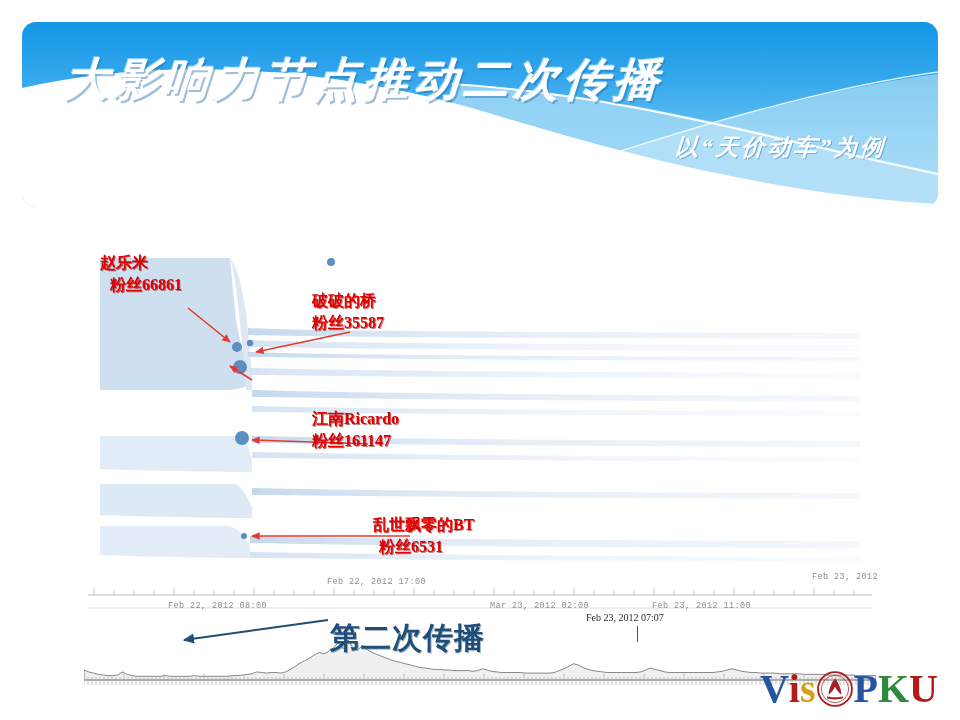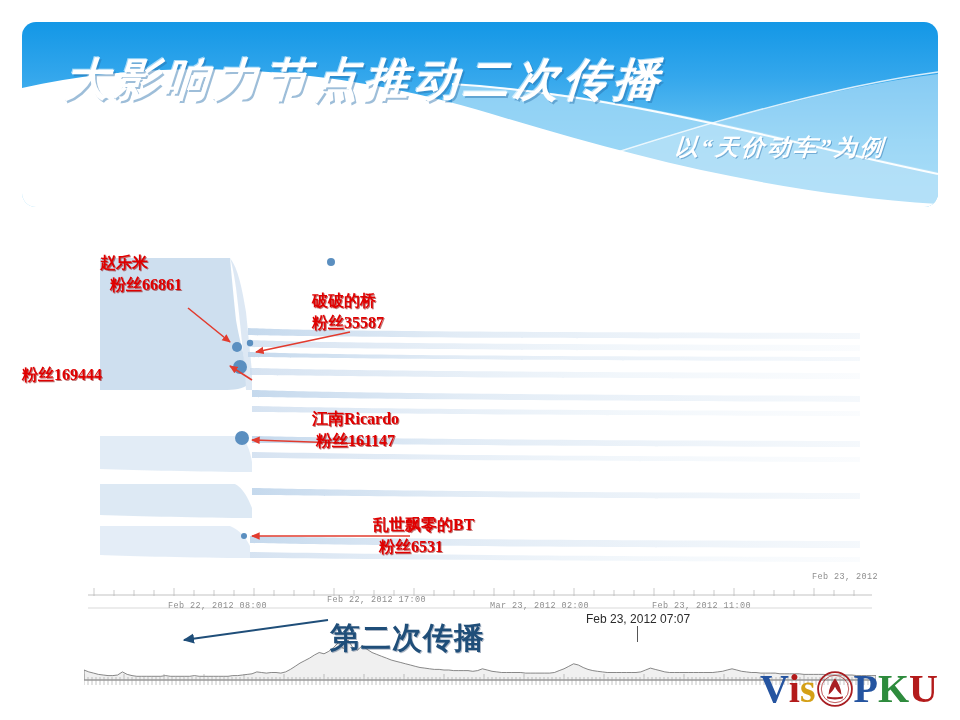--- a/index.html
+++ b/index.html
@@ -45,22 +45,22 @@
 
   
   .axis-label{
     position:absolute;
     font-family:"Liberation Mono",monospace;
     font-size:8.5px;color:#8e8e8e;white-space:nowrap;
     letter-spacing:.4px;
   }
   #cursor-label{
     position:absolute;left:586px;top:612px;
-    font-family:Liberation Sans, sans-serif;
-    font-size:12px;color:#2b2b2b;white-space:nowrap;
+    font-family:Liberation Serif, serif;
+    font-size:10px;color:#2b2b2b;white-space:nowrap;
   }
   #cursor-line{position:absolute;left:637px;top:626px;width:1px;height:16px;background:#555;}
 
   
   .anno{
     position:absolute;
     color:#e00000;
     font-family:"Liberation Serif",serif;
     font-weight:bold;
     font-size:16px;
@@ -221,43 +221,42 @@
             <line x1="714" y1="350" x2="714" y2="356"></line>
           <line x1="734" y1="348" x2="734" y2="356"></line>
             <line x1="754" y1="350" x2="754" y2="356"></line>
           <line x1="774" y1="350" x2="774" y2="356"></line>
         </g>
       </g>
     </svg>
   </div>
 
   <div class="axis-label" style="left:168px;top:601px;">Feb 22, 2012 08:00</div>
-  <div class="axis-label" style="left:327px;top:595px;">Feb 22, 2012 17:00</div>
+  <div class="axis-label" style="left:327px;top:577px;">Feb 22, 2012 17:00</div>
   <div class="axis-label" style="left:490px;top:601px;">Mar 23, 2012 02:00</div>
   <div class="axis-label" style="left:652px;top:601px;">Feb 23, 2012 11:00</div>
   <div class="axis-label" style="left:812px;top:572px;">Feb 23, 2012</div>
 
   <div id="cursor-label">Feb 23, 2012 07:07</div>
   <div id="cursor-line"></div>
 
   <div class="anno" style="left:100px;top:252px;">
     <span class="ln">赵乐米</span>
     <span class="ln" style="margin-left:10px;">粉丝66861</span>
   </div>
 
   <div class="anno" style="left:26px;top:364px;">
-    <span class="ln" style="margin-left:-4px;">粉丝169444</span>
   </div>
 
   <div class="anno" style="left:312px;top:290px;">
     <span class="ln">破破的桥</span>
     <span class="ln">粉丝35587</span>
   </div>
 
-  <div class="anno" style="left:312px;top:408px;text-align:center;">
+  <div class="anno" style="left:312px;top:408px;">
     <span class="ln">江南Ricardo</span>
     <span class="ln">粉丝161147</span>
   </div>
 
   <div class="anno" style="left:352px;top:514px;margin-left:21px;">
     <span class="ln">乱世飘零的BT</span>
     <span class="ln" style="margin-left:6px;">粉丝6531</span>
   </div>
 
   <div id="overview">

